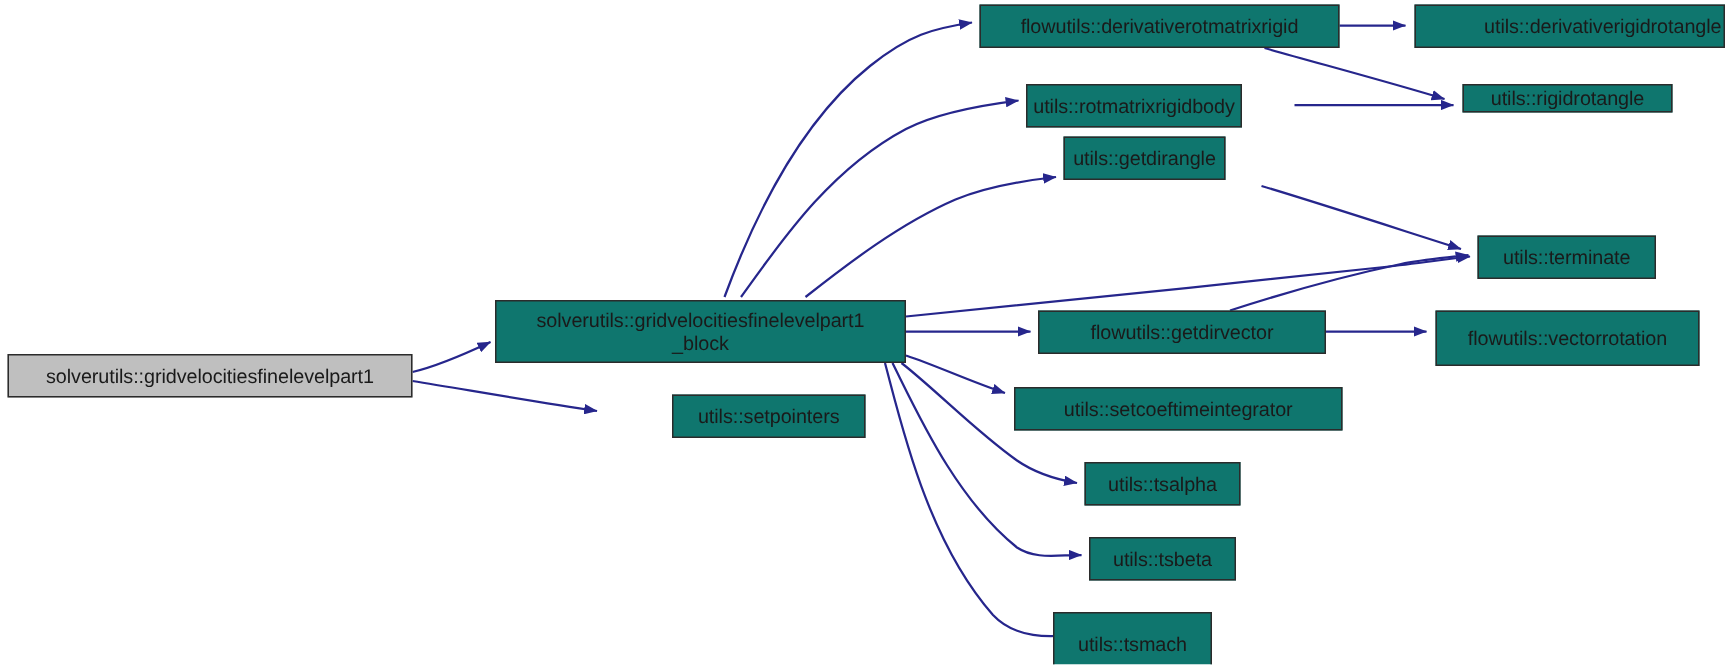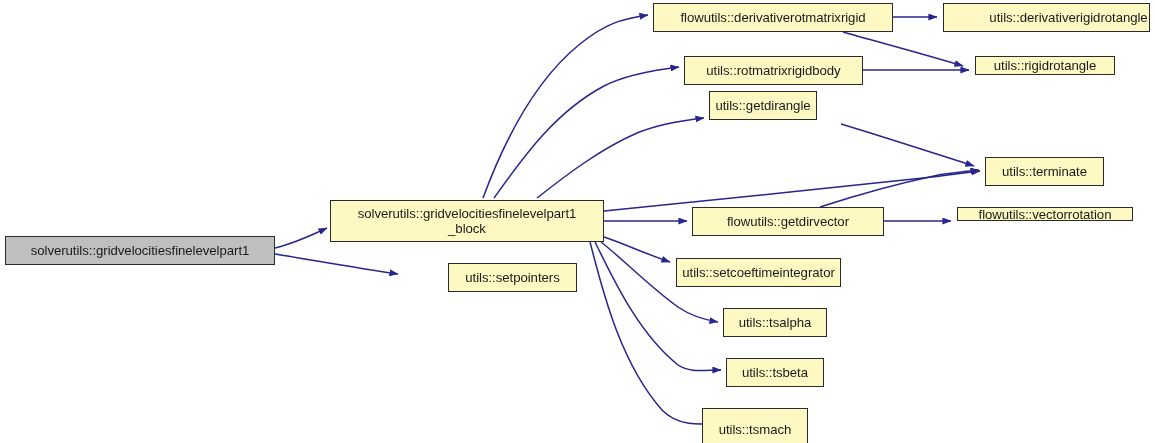--- a/index.html
+++ b/index.html
@@ -20,21 +20,21 @@
     left: 0;
     top: 0;
     width: 1155px;
     height: 443px;
     pointer-events: none;
   }
   .node {
     position: absolute;
     box-sizing: border-box;
     border: 1px solid #2b2b2b;
-    background: #fef9c3;
+    background: #0f766e;
     display: flex;
     align-items: center;
     justify-content: center;
     text-align: center;
     color: #1a1a1a;
     font-size: 13.2px;
     line-height: 15px;
     letter-spacing: -0.05px;
     white-space: pre-line;
     cursor: default;
@@ -78,24 +78,24 @@
         <path d="M856,221 C882,221 918,221 951,221" fill="none" stroke="#26268c" stroke-width="1.5" marker-end="url(#arrowhead)"></path>
       </g>
   </svg>
   <div id="nodes">
       <div class="node root" style="left: 5px; top: 236px; width: 270px; height: 29px;"><span class="label">solverutils::gridvelocitiesfinelevelpart1</span></div>
       <div class="node" style="left: 330px; top: 200px; width: 274px; height: 42px;"><span class="label">solverutils::gridvelocitiesfinelevelpart1
 _block</span></div>
       <div class="node" style="left: 404px; top: 263px; width: 129px; height: 29px; margin-left: 44px;"><span class="label">utils::setpointers</span></div>
       <div class="node" style="left: 653px; top: 3px; width: 240px; height: 29px;"><span class="label">flowutils::derivativerotmatrixrigid</span></div>
       <div class="node" style="left: 943px; top: 3px; width: 207px; height: 29px; padding-left: 44px;"><span class="label">utils::derivativerigidrotangle</span></div>
-      <div class="node" style="left: 684px; top: 56px; width: 179px; height: 29px;"><span class="label">utils::rotmatrixrigidbody</span></div>
+      <div class="node" style="left: 684px; top: 56px; width: 144px; height: 29px;"><span class="label">utils::rotmatrixrigidbody</span></div>
       <div class="node" style="left: 975px; top: 56px; width: 140px; height: 19px;"><span class="label">utils::rigidrotangle</span></div>
       <div class="node" style="left: 709px; top: 91px; width: 108px; height: 29px;"><span class="label">utils::getdirangle</span></div>
       <div class="node" style="left: 985px; top: 157px; width: 119px; height: 29px;"><span class="label">utils::terminate</span></div>
       <div class="node" style="left: 692px; top: 207px; width: 192px; height: 29px;"><span class="label">flowutils::getdirvector</span></div>
-      <div class="node" style="left: 957px; top: 207px; width: 176px; height: 14px;"><span class="label">flowutils::vectorrotation</span></div>
-      <div class="node" style="left: 676px; top: 258px; width: 165px; height: 29px;"><span class="label">utils::setcoeftimeintegrator</span></div>
+      <div class="node" style="left: 957px; top: 207px; width: 176px; height: 37px;"><span class="label">flowutils::vectorrotation</span></div>
+      <div class="node" style="left: 676px; top: 258px; width: 219px; height: 29px;"><span class="label">utils::setcoeftimeintegrator</span></div>
       <div class="node" style="left: 723px; top: 308px; width: 104px; height: 29px;"><span class="label">utils::tsalpha</span></div>
       <div class="node" style="left: 726px; top: 358px; width: 98px; height: 29px;"><span class="label">utils::tsbeta</span></div>
       <div class="node" style="left: 702px; top: 408px; width: 106px; height: 43px;"><span class="label">utils::tsmach</span></div>
     </div>
 </div>
 
 </body></html>

